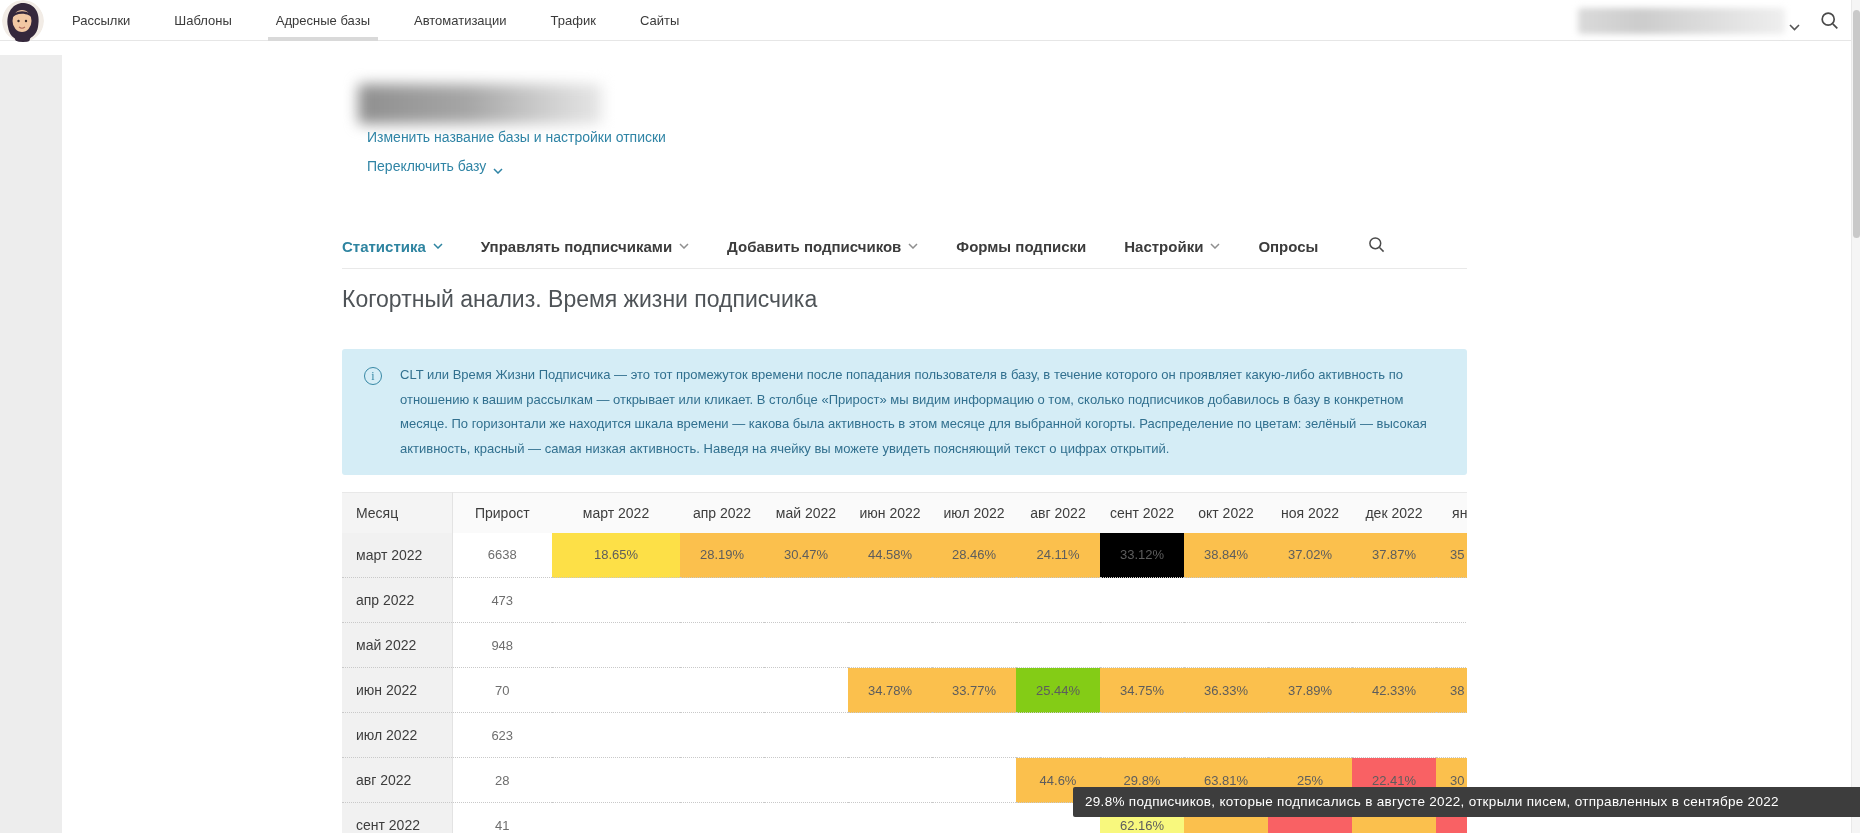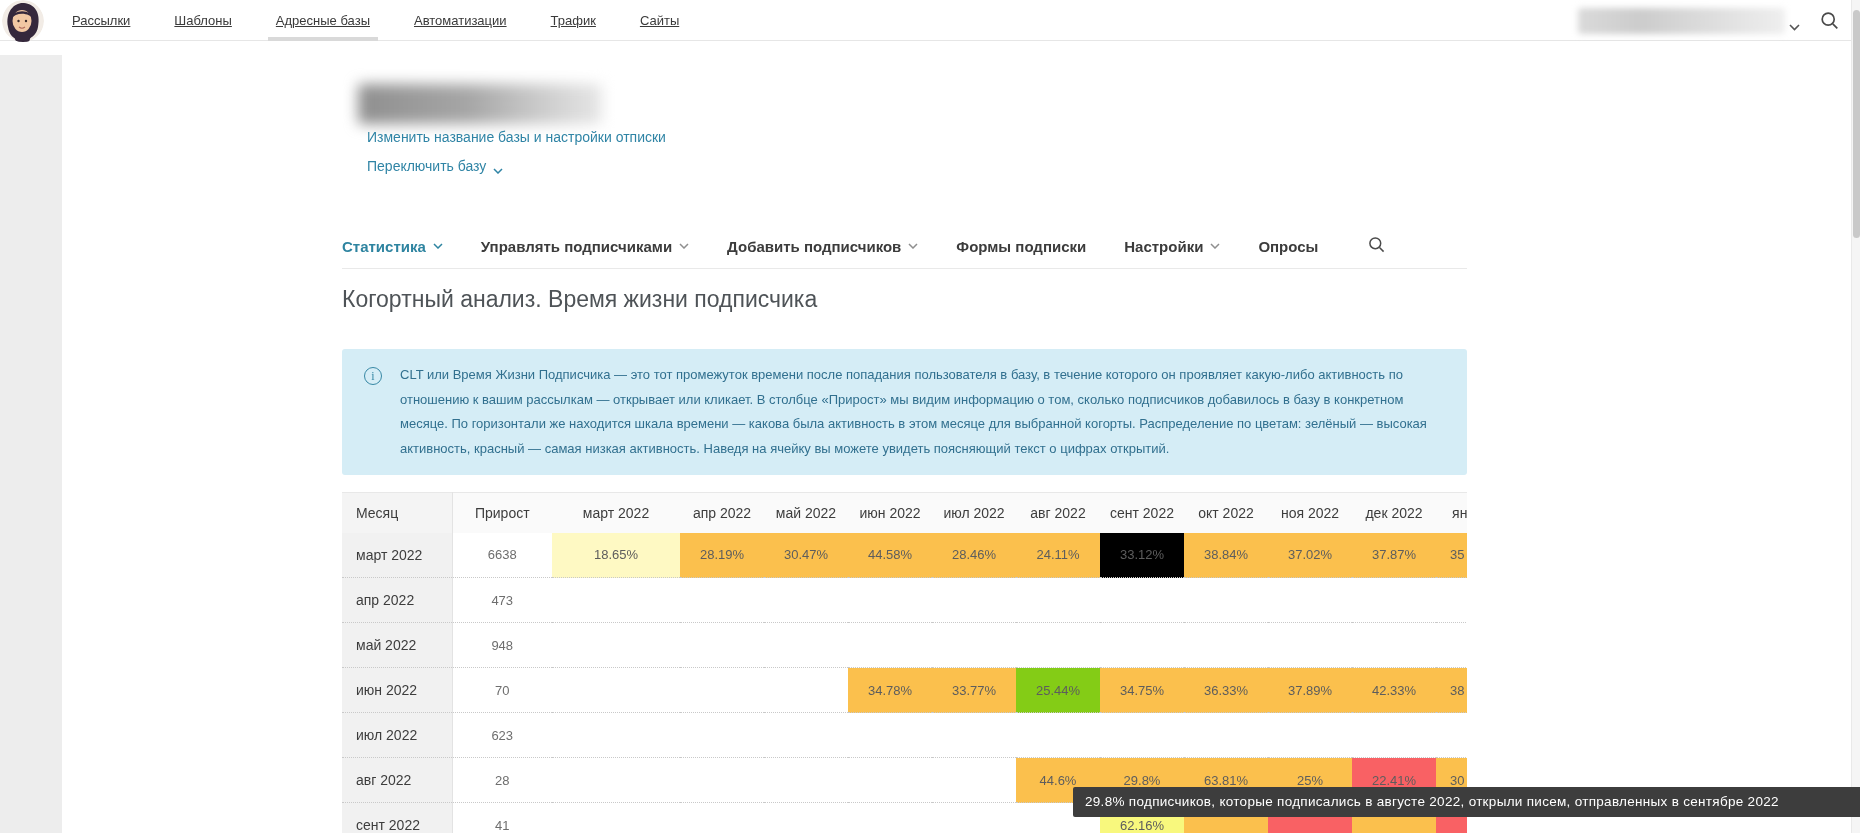--- a/index.html
+++ b/index.html
@@ -4,21 +4,21 @@
 <style>
   * { box-sizing: border-box; margin: 0; padding: 0; }
   html,body { width:1860px; height:833px; }
   body { font-family: "Liberation Sans", sans-serif; background:#fff; overflow:hidden; }
   .page { position:relative; width:1860px; height:833px; overflow:hidden; background:#fff; }
 
   
   .topnav { position:absolute; left:0; top:0; width:1860px; height:41px; background:#fff; border-bottom:1px solid #e6e6e6; }
   .avatar { position:absolute; left:2px; top:0; width:42px; height:42px; border-radius:50%; overflow:hidden; cursor:pointer; }
   .nav-items { display:flex; gap:28px; padding-left:64px; height:41px; align-items:stretch; }
-  .nav-item { position:relative; display:flex; align-items:center; padding:0 8px; font-size:13px; color:#3a3a3a; cursor:pointer;text-decoration:underline; }
+  .nav-item { position:relative; display:flex; align-items:center; padding:0 8px; font-size:13px; color:#3a3a3a; cursor:pointer; }
   .nav-item.active::after { content:''; position:absolute; left:0; right:0; bottom:0; height:4px; background:#d9d9d9; }
   .account-blur { position:absolute; left:1578px; top:8px; width:207px; height:26px; border-radius:3px;
                   background:linear-gradient(90deg,#dadada,#cccccc 30%,#e0e0e0 70%,#efefef); filter:blur(3px); cursor:pointer; }
   .account-chevron { position:absolute; left:1789px; top:17px; color:#555; }
   .nav-search { position:absolute; left:1820px; top:11px; cursor:pointer; }
 
   
   .left-gutter { position:absolute; left:0; top:55px; width:62px; height:778px; background:#ededed; }
   .scrollbar { position:absolute; right:0; top:0; width:9px; height:833px; background:#f5f5f5; border-left:1px solid #e9e9e9; }
   .scroll-thumb { position:absolute; left:1px; top:10px; width:7px; height:228px; background:#c9c9c9; border-radius:4px; cursor:pointer; }
@@ -198,21 +198,21 @@
             <th>окт 2022</th>
             <th>ноя 2022</th>
             <th>дек 2022</th>
             <th>янв 2023</th>
           </tr>
         </thead>
       <tbody>
           <tr>
             <th>март 2022</th>
             <td>6638</td>
-            <td class="filled" style="background: #fef9c3;">18.65%</td>
+            <td class="filled" style="background: #fde047;">18.65%</td>
             <td class="filled" style="background: rgb(251, 192, 77);">28.19%</td>
             <td class="filled" style="background: rgb(251, 192, 77);">30.47%</td>
             <td class="filled" style="background: rgb(251, 192, 77);">44.58%</td>
             <td class="filled" style="background: rgb(251, 192, 77);">28.46%</td>
             <td class="filled" style="background: rgb(251, 192, 77);">24.11%</td>
             <td class="filled" style="background: #000000;">33.12%</td>
             <td class="filled" style="background: rgb(251, 192, 77);">38.84%</td>
             <td class="filled" style="background: rgb(251, 192, 77);">37.02%</td>
             <td class="filled" style="background: rgb(251, 192, 77);">37.87%</td>
             <td class="filled clip" style="background: rgb(251, 192, 77);">35</td>

